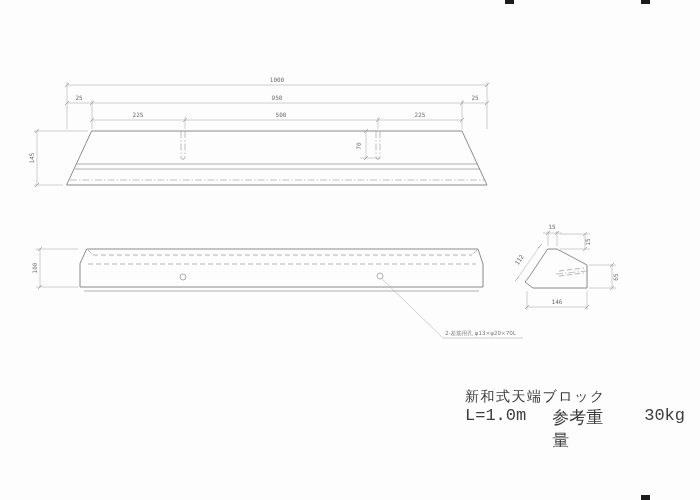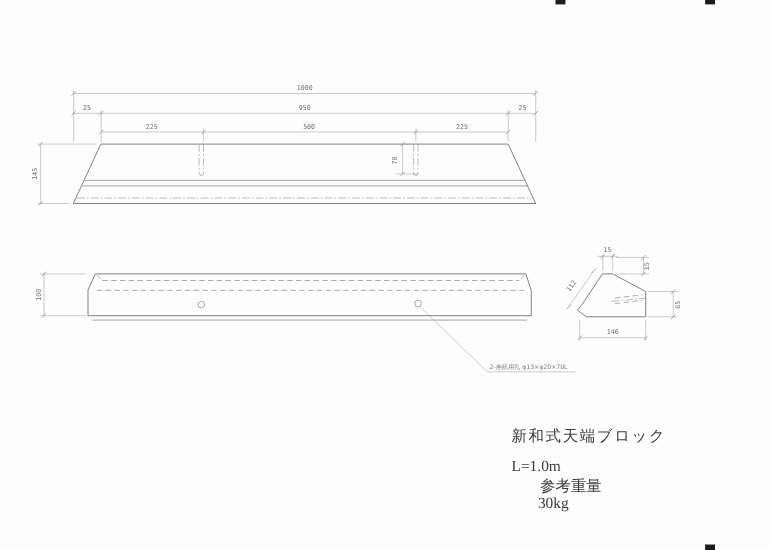--- a/index.html
+++ b/index.html
@@ -17,24 +17,24 @@
   .hid{stroke:#949494;stroke-width:0.7;fill:none;stroke-dasharray:5 3;}
   .cl{stroke:#999999;stroke-width:0.6;fill:none;stroke-dasharray:7 2 1.5 2;}
   .dim{stroke:#a8a8a8;stroke-width:0.55;fill:none;}
   .tick{stroke:#8f8f8f;stroke-width:0.7;fill:none;}
   .dimtxt{fill:#6d6d6d;font-family:"DejaVu Sans Mono","DejaVu Sans",monospace;font-size:6px;}
   .notetxt{fill:#7a7a7a;font-family:"DejaVu Sans",sans-serif;font-size:5.6px;}
   
   .title-block{
     position:absolute;left:465px;top:388px;width:220px;
     color:#3c3c3c;
-    font-family:Liberation Serif, serif;
+    font-family:Liberation Mono, monospace;
   }
   .tb-line1{font-size:14px;letter-spacing:1.5px;}
-  .tb-line2{font-size:14px;margin-top:11px;display:flex;flex-direction:column;}
+  .tb-line2{font-size:17px;display:flex;}
   .tb-line2 .sp1{margin-left:26px;}
   .tb-line2 .sp2{margin-left:24px;}
   .tb-line3{font-size:13px;margin-top:13px;letter-spacing:0.5px;}
   
   .regmark{position:absolute;background:#1c1c1c;}
   .rm1{left:505px;top:0;width:9px;height:4px;}
   .rm2{left:641px;top:0;width:9px;height:4px;}
   .rm3{left:641px;top:495px;width:9px;height:5px;}
 </style>
 </head>

